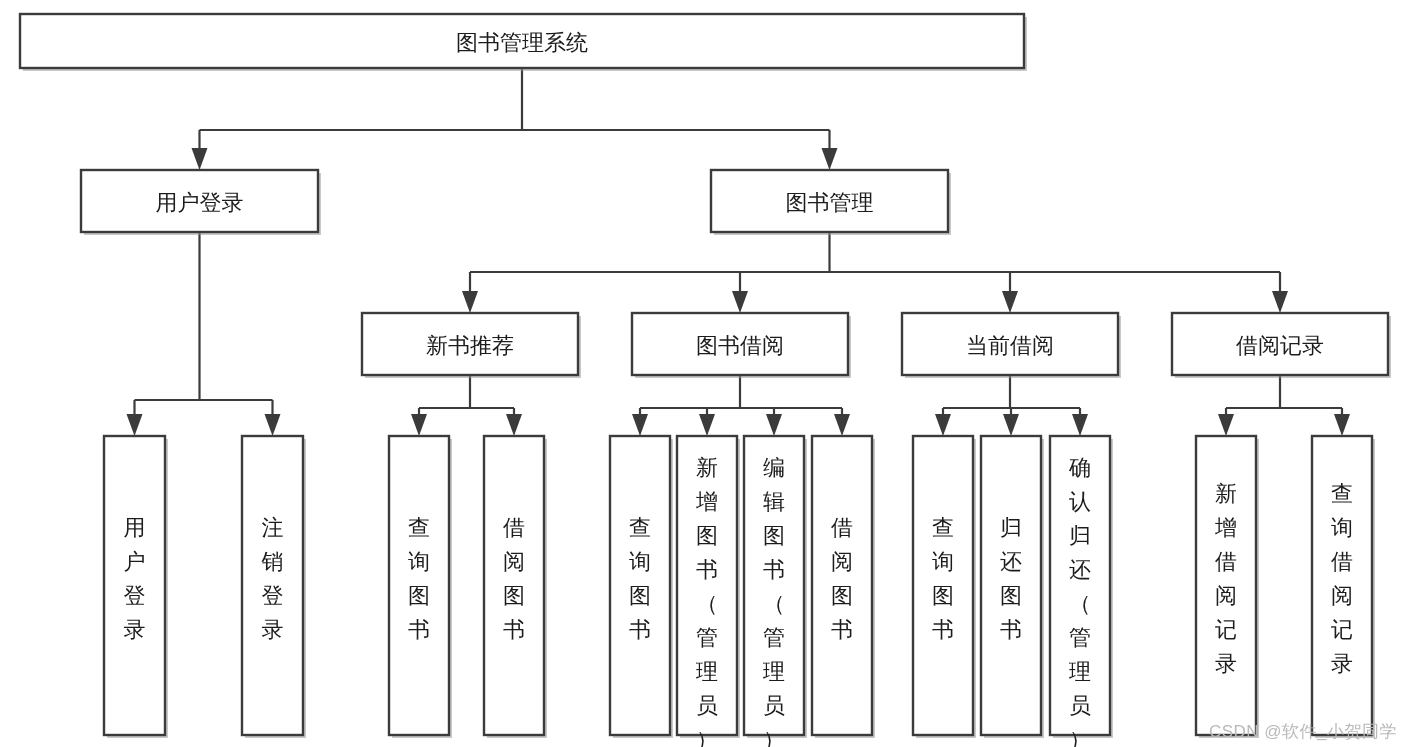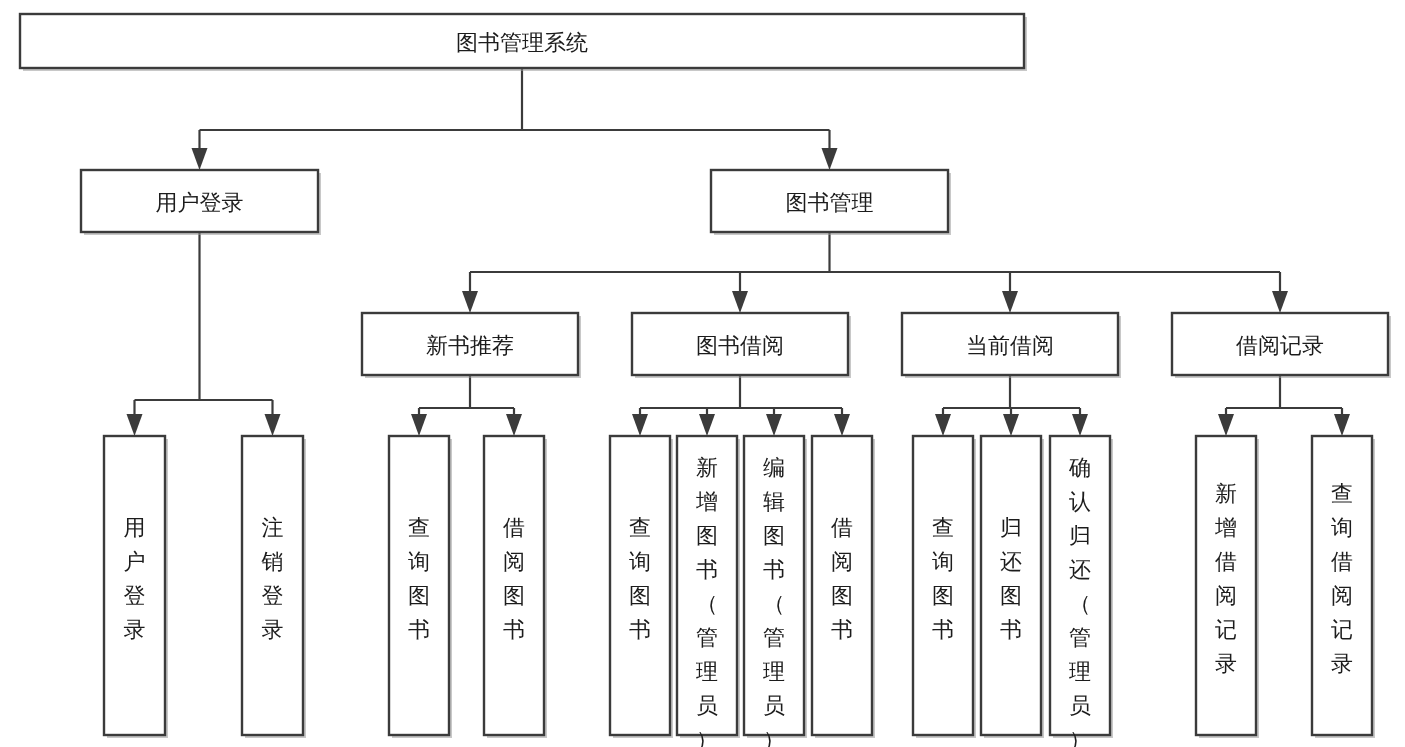--- a/index.html
+++ b/index.html
@@ -227,14 +227,15 @@
           <text x="1226" y="500.5" class="node-label-vert"><tspan x="1226" dy="0">新</tspan><tspan x="1226" dy="34">增</tspan><tspan x="1226" dy="34">借</tspan><tspan x="1226" dy="34">阅</tspan><tspan x="1226" dy="34">记</tspan><tspan x="1226" dy="34">录</tspan></text>
         </g>
         <g>
           <rect x="1315" y="439" width="60" height="299" class="node-shadow"></rect>
           <rect x="1312" y="436" width="60" height="299" class="node-box"></rect>
           <text x="1342" y="500.5" class="node-label-vert"><tspan x="1342" dy="0">查</tspan><tspan x="1342" dy="34">询</tspan><tspan x="1342" dy="34">借</tspan><tspan x="1342" dy="34">阅</tspan><tspan x="1342" dy="34">记</tspan><tspan x="1342" dy="34">录</tspan></text>
         </g>
       </g>
     </svg>
 
+  <div class="watermark-text">CSDN @软件_小贺同学</div>
 
 </div>
 
 </body></html>

